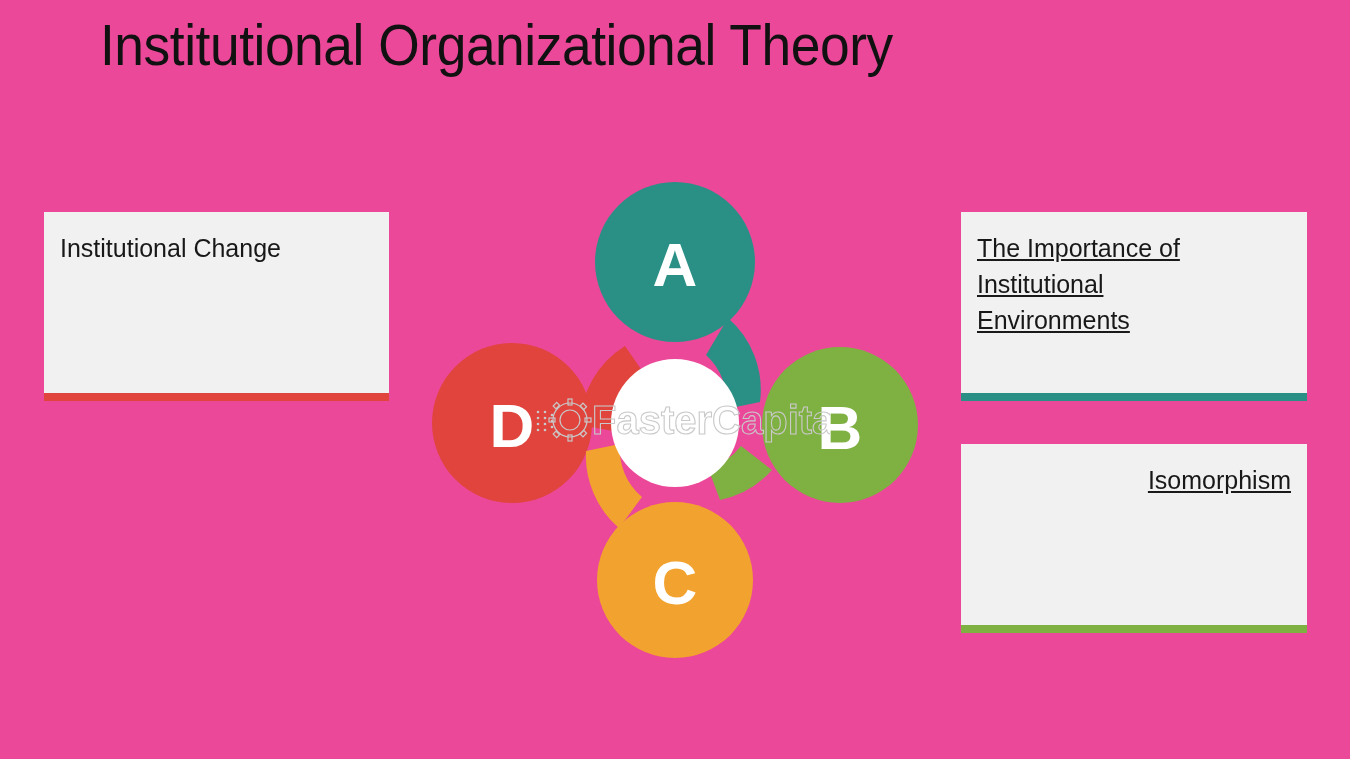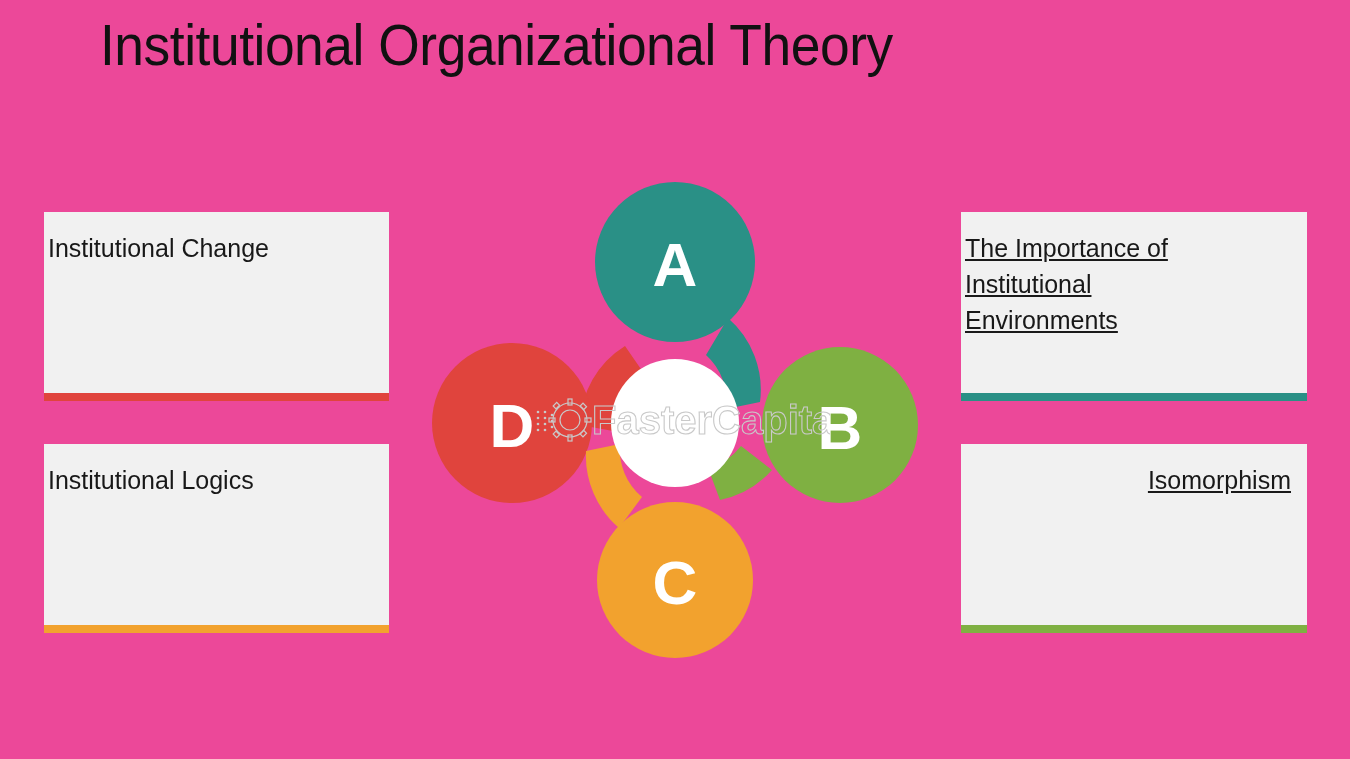--- a/index.html
+++ b/index.html
@@ -37,21 +37,21 @@
     font-family: "Liberation Sans Narrow", "Liberation Sans", sans-serif;
     transform: scaleX(0.92);
     transform-origin: left center;
   }
 
   
   .card {
     position: absolute;
     background: #f1f1f1;
     box-sizing: border-box;
-    padding: 18px 16px 0 4px;
+    padding: 18px 16px 0 16px;
     overflow: hidden;
   }
   .card-text {
     font-size: 25px;
     line-height: 36px;
     font-weight: 400;
     color: #181818;
     white-space: pre-line;
   }
   .card-bar {
@@ -110,24 +110,20 @@
 
 <div id="slide">
 
   <div class="slide-title">Institutional Organizational Theory</div>
 
   <div class="card card-left card-top" style="background: rgb(241, 241, 241);">
     <div class="card-text">Institutional Change</div>
     <div class="card-bar" style="background: rgb(224, 68, 61);"></div>
   </div>
 
-  <div class="card card-left card-bot" style="background: rgb(241, 241, 241);">
-    <div class="card-text">Institutional Logics</div>
-    <div class="card-bar" style="background: rgb(242, 162, 46);"></div>
-  </div>
 
   <div class="card card-right card-top" style="background: rgb(241, 241, 241);">
     <div class="card-text">The Importance of
 Institutional
 Environments</div>
     <div class="card-bar" style="background: rgb(42, 144, 134);"></div>
   </div>
 
   <div class="card card-right card-bot" style="background: rgb(241, 241, 241); text-align: right;">
     <div class="card-text">Isomorphism</div>

